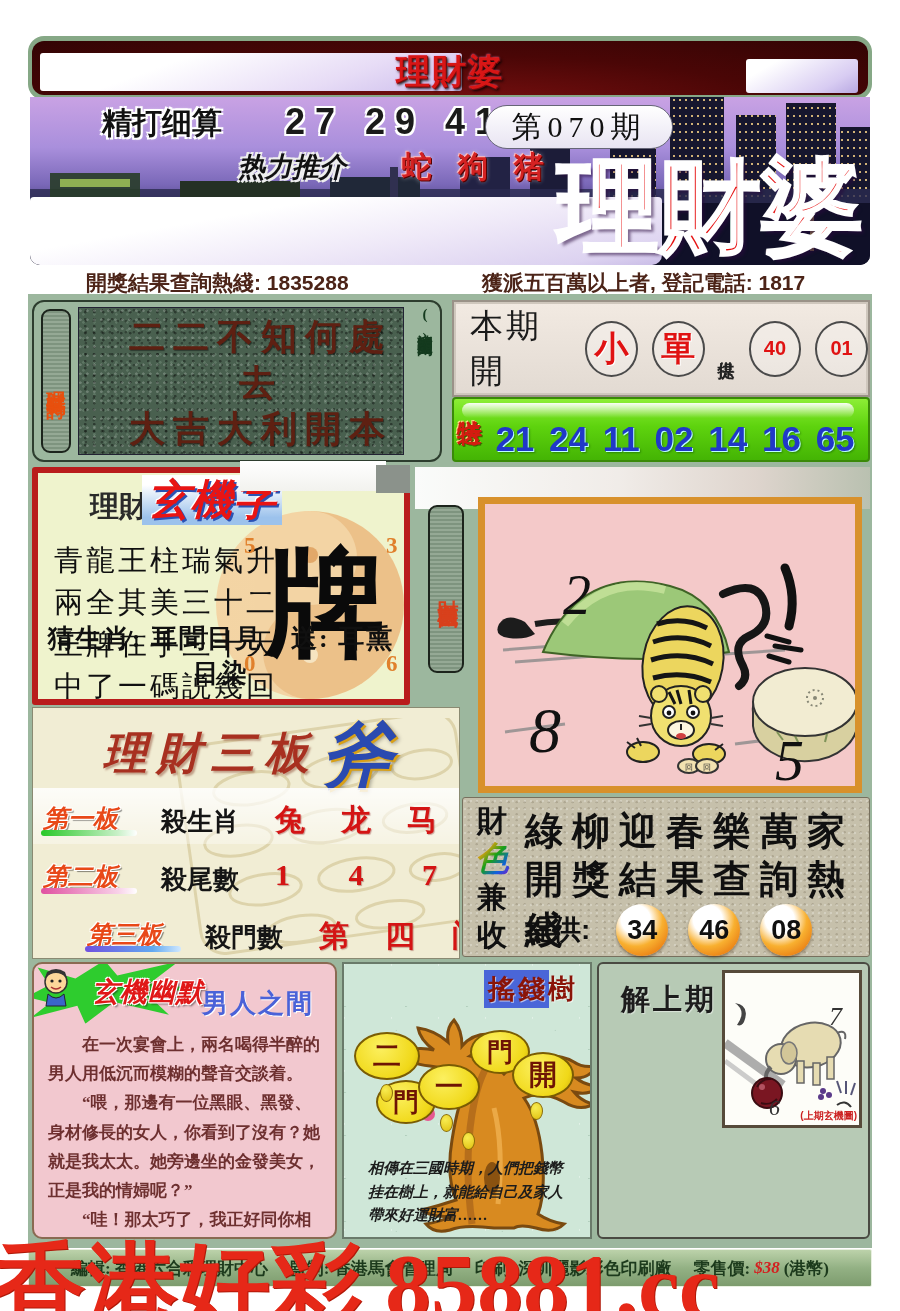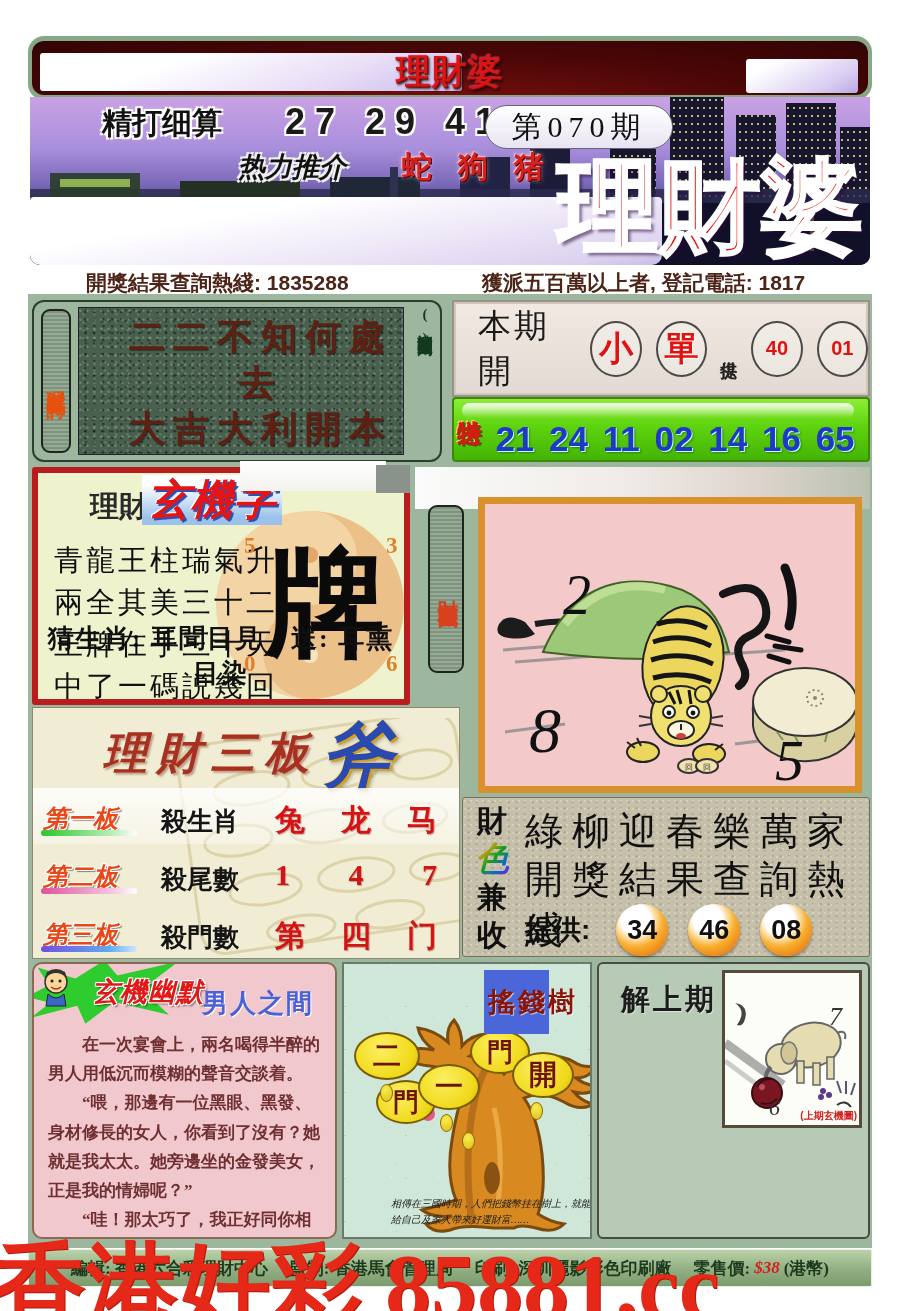--- a/index.html
+++ b/index.html
@@ -55,21 +55,21 @@
   .granite .gl { font-family:"Liberation Serif",serif; font-weight:bold; color:#5e2012; font-size:36px; letter-spacing:8px; line-height:46px; text-shadow:1px 1px 1px rgba(0,0,0,.5); }
   .granite .gl:first-child { margin-top:6px; }
   .granite .gp { font-family:"Liberation Serif",serif; font-weight:bold; color:#6e2a14; font-size:28px; margin-top:4px; letter-spacing:4px; text-shadow:1px 1px 1px rgba(0,0,0,.5); }
   .granite .gp .n { margin-left:26px; }
   .scratch-note { position:absolute; right:6px; top:4px; height:152px; writing-mode:vertical-rl; text-orientation:upright;
     font-size:15px; font-weight:bold; color:#143a1e; letter-spacing:1px; font-family:"Liberation Serif",serif; }
 
   
   .result-box { position:absolute; left:452px; top:300px; width:418px; height:162px; }
   .result-top { position:absolute; left:0; top:0; width:418px; height:97px; background:linear-gradient(180deg,#f2eae2,#e2dad2);
-    border:2px solid #9a9288; box-shadow:inset 0 0 0 2px #cfc7bd; display:flex; align-items:center; padding-left:24px; }
+    border:2px solid #9a9288; box-shadow:inset 0 0 0 2px #cfc7bd; display:flex; align-items:center; padding-left:16px; }
   .rt-prefix { font-family:"Liberation Serif",serif; font-size:33px; color:#1a1a1a; letter-spacing:3px; }
   .circ { width:56px; height:56px; border:2px solid #4a4a4a; border-radius:50%; display:flex; align-items:center; justify-content:center;
     font-weight:bold; color:#e01212; background:rgba(255,255,255,.25); }
   .circ.word { font-size:34px; font-family:"Liberation Serif",serif; margin-left:14px; text-shadow:1px 1px 0 #fff; }
   .circ.num  { font-size:20px; margin-left:14px; }
   .rt-provide { writing-mode:vertical-rl; text-orientation:upright; font-size:17px; color:#222; margin-left:12px; line-height:18px; font-weight:bold; }
   .result-green { position:absolute; left:0; top:97px; width:418px; height:65px; background:linear-gradient(180deg,#8cee35 0%,#5ed30e 45%,#44b404 100%);
     border:2px solid #3a8a08; border-radius:4px; }
   .result-green::before { content:""; position:absolute; left:8px; right:14px; top:4px; height:15px; border-radius:999px;
     background:linear-gradient(180deg,rgba(255,255,255,.95),rgba(255,255,255,0)); }
@@ -132,21 +132,21 @@
     font-size:25px; font-weight:bold; color:#101010; margin-left:22px; }
 
   
   .wl-box { position:absolute; left:462px; top:797px; width:408px; height:160px; background:#c6c0ab; border:1px solid #77705e; border-radius:3px;
     background-image:radial-gradient(circle at 30% 40%, rgba(255,255,255,.25) 1px, transparent 1.4px),
       radial-gradient(circle at 70% 70%, rgba(90,80,60,.22) 1px, transparent 1.4px); background-size:6px 8px, 8px 6px; }
   .wl-side { position:absolute; left:12px; top:4px; width:34px; text-align:center; font-family:"Liberation Serif",serif; font-weight:bold; }
   .wl-side .c { display:block; font-size:30px; color:#101010; line-height:38px; }
   .wl-side .rainbow { font-size:34px; font-style:italic; background:linear-gradient(135deg,#e01010,#f0a010,#18a018,#1060e0,#9010c0);
     -webkit-background-clip:text; background-clip:text; color:transparent; }
-  .wl-line { position:absolute; left:62px; font-family:"Liberation Serif",serif; font-weight:normal; font-size:38px; color:#101010; letter-spacing:9px; }
+  .wl-line { position:absolute; left:62px; font-family:"Liberation Serif",serif; font-weight:bold; font-size:38px; color:#101010; letter-spacing:9px; }
   .wl-provide { position:absolute; left:62px; top:106px; display:flex; align-items:center; }
   .wl-provide-label { font-size:28px; font-weight:bold; color:#101010; margin-right:6px; }
   .ball-o { width:52px; height:52px; border-radius:50%; background:radial-gradient(circle at 38% 30%, #ffffff 0 30%, #f8b030 55%, #e87810 85%, #c85808 100%);
     box-shadow:0 2px 3px rgba(60,30,0,.45); display:flex; align-items:center; justify-content:center;
     font-size:27px; font-weight:bold; color:#101010; margin-left:20px; }
 
   
   .hu-box { position:absolute; left:32px; top:962px; width:305px; height:277px; background:#f2c8cf; border:2px solid #8a6a52; border-radius:10px; overflow:hidden; }
   .hu-star { position:absolute; left:-8px; top:-4px; width:168px; height:62px; background:#2ecc2e; transform:rotate(-4deg);
     clip-path:polygon(0% 50%,14% 34%,8% 4%,30% 26%,48% 0%,55% 26%,92% 10%,74% 42%,100% 55%,72% 60%,84% 95%,52% 68%,34% 100%,30% 70%,2% 84%,14% 62%); }
@@ -156,26 +156,26 @@
   .hu-text { position:absolute; left:14px; top:66px; width:278px; font-size:17px; line-height:1.72; color:#6e3030; font-weight:bold; font-family:"Liberation Serif",serif; }
   .hu-text p { text-indent:2em; }
 
   
   .mt-box { position:absolute; left:342px; top:962px; width:250px; height:277px; border:2px solid #6a7a6a; background-color:#cfe7d8;
     background-image:linear-gradient(115deg, rgba(255,255,255,.4) 1px, transparent 1.5px),
       linear-gradient(24deg, rgba(110,150,125,.3) 1px, transparent 1.5px),
       linear-gradient(-40deg, rgba(110,150,125,.22) 1px, transparent 1.5px);
     background-size:47px 53px, 61px 43px, 53px 67px; overflow:hidden; }
   .mt-title { position:absolute; right:8px; top:6px; font-size:27px; font-weight:bold; font-family:"Liberation Serif",serif; color:#8a1408;
-    background:linear-gradient(90deg,#4a66d8 0 66%, transparent 66%); padding:14px 4px; letter-spacing:3px; text-shadow:1px 1px 0 rgba(255,255,255,.6); }
+    background:linear-gradient(90deg,#4a66d8 0 66%, transparent 66%); padding:1px 4px; letter-spacing:3px; text-shadow:1px 1px 0 rgba(255,255,255,.6); }
   .fruit { position:absolute; background:radial-gradient(circle at 40% 30%, #fcf060, #f0d818 70%, #caa808); border:2px solid #7a5c04; border-radius:50%;
     display:flex; align-items:center; justify-content:center; font-family:"Liberation Serif",serif; font-weight:bold; color:#6e1404; }
   .fruit-drop { position:absolute; width:13px; height:18px; background:radial-gradient(circle at 40% 30%, #f8ec50, #e0c010); border:1px solid #8a6c08; border-radius:50%; }
-  .mt-caption { position:absolute; left:47px; bottom:10px; width:200px; font-family:"Liberation Serif",serif; font-weight:normal; font-style:italic;
-    font-size:10px; line-height:1.55; color:#1c1c1c; }
+  .mt-caption { position:absolute; left:24px; bottom:10px; width:200px; font-family:"Liberation Serif",serif; font-weight:bold; font-style:italic;
+    font-size:15px; line-height:1.55; color:#1c1c1c; }
 
   
   .li-box { position:absolute; left:597px; top:962px; width:273px; height:277px; background:#b7cab5; border:2px solid #4a4a42; border-radius:6px; }
   .li-title { position:absolute; left:22px; top:16px; font-size:29px; font-weight:bold; color:#1c1c1c; text-shadow:1px 1px 1px rgba(255,255,255,.5); letter-spacing:3px; }
   .li-frame { position:absolute; right:6px; top:6px; width:140px; height:158px; background:#fdfdf8; border:3px solid #564a3a; }
   .li-caption { position:absolute; right:2px; bottom:2px; font-size:10px; font-weight:bold; color:#cc2222; }
 
   
   .footer { position:absolute; left:28px; top:1249px; width:844px; height:38px; background:linear-gradient(180deg,#bcd2aa 0%,#93b184 50%,#7d9c6e 100%);
     border:1px solid #e8f0e0; border-radius:2px; display:flex; align-items:center; justify-content:space-between; padding:0 42px; }
@@ -417,21 +417,21 @@
     <div class="tb-row" style="top:150px;">
       <span class="tb-label">第二板</span>
       <span class="tb-bar b2"></span>
       <span class="tb-name">殺尾數</span>
       <div class="tb-vals">
         <span>1</span>
         <span>4</span>
         <span>7</span>
       </div>
     </div>
-    <div class="tb-row" style="top:208px;">
+    <div class="tb-row" style="top:208px;margin-left:44px;">
       <span class="tb-label">第三板</span>
       <span class="tb-bar b3"></span>
       <span class="tb-name">殺門數</span>
       <div class="tb-vals">
         <span>第</span>
         <span>四</span>
         <span>门</span>
       </div>
     </div>
 

